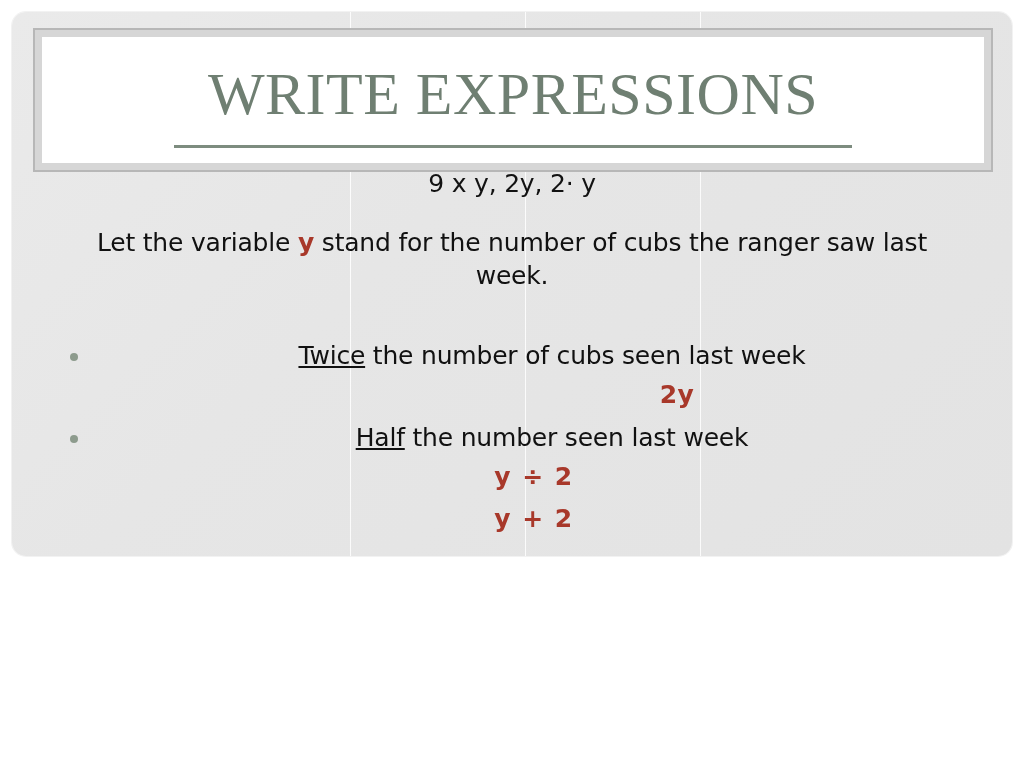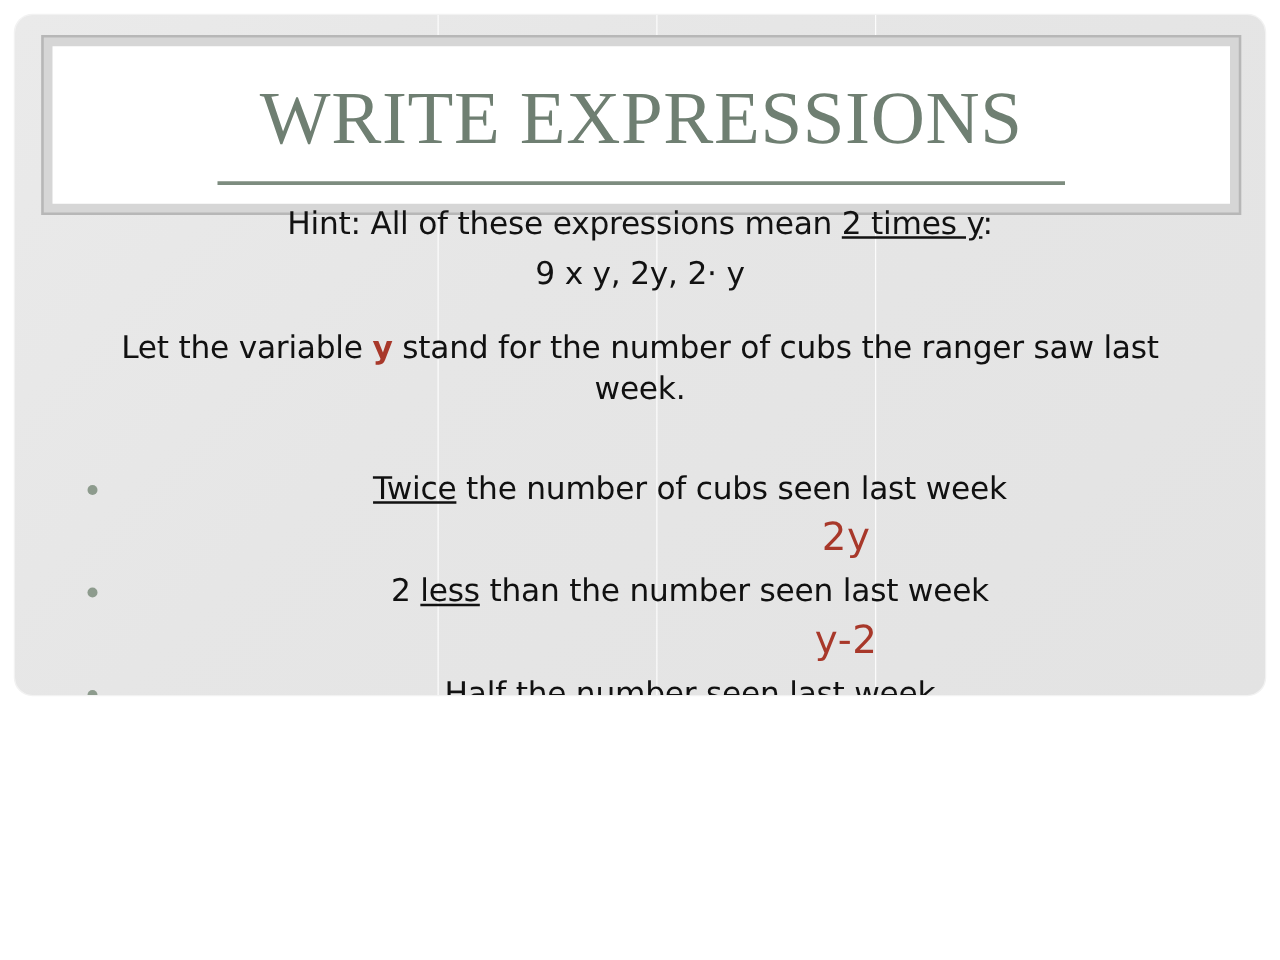--- a/index.html
+++ b/index.html
@@ -140,22 +140,22 @@
     height: 8px;
     border-radius: 50%;
     background: #8d9b8d;
     margin-top: 17px;
     margin-right: 14px;
   }
   .bullet-text { flex: 1 1 auto; }
 
   .answer {
     color: #a8382a;
-    font-weight: normal;
-    font-size: 31px;
+    font-weight: bold;
+    font-size: 25px;
     line-height: 38px;
     letter-spacing: 0.5px;
     padding-left: 330px;
   }
   .answer.wide { letter-spacing: 1.5px; padding-left: 44px; }
 </style>
 </head>
 <body>
 
 <div id="slide">
@@ -166,47 +166,37 @@
 
   <div id="title-plate">
     <div id="title-inner">
       <div id="title-text">Write Expressions</div>
       <div id="title-underline"></div>
     </div>
   </div>
 
   <div id="body">
 
-    <div class="center-line hint">
-      <span>Hint: All of these expressions mean </span><u class="ul">2 times y</u><span>:</span>
-    </div>
 
     <div class="center-line forms">9 x y, 2y, 2· y</div>
 
     <div class="varblock">
       <span>Let the variable </span><span class="var-y">y</span><span> stand for the number of cubs the ranger saw last week.</span>
     </div>
 
     <ul id="bullets">
 
       <li class="bullet-group">
         <div class="bullet-row">
           <span class="bullet-dot"></span>
           <span class="bullet-text"><span></span><u class="ul">Twice</u><span> the number of cubs seen last week</span></span>
         </div>
         <div class="answer">2y</div>
       </li>
 
-      <li class="bullet-group">
-        <div class="bullet-row">
-          <span class="bullet-dot"></span>
-          <span class="bullet-text"><span>2 </span><u class="ul">less</u><span> than the number seen last week</span></span>
-        </div>
-        <div class="answer">y-2</div>
-      </li>
 
       <li class="bullet-group">
         <div class="bullet-row">
           <span class="bullet-dot"></span>
           <span class="bullet-text"><span></span><u class="ul">Half</u><span> the number seen last week</span></span>
         </div>
         <div class="answer wide">y ÷ 2</div>
       </li>
 
       <li class="bullet-group">

